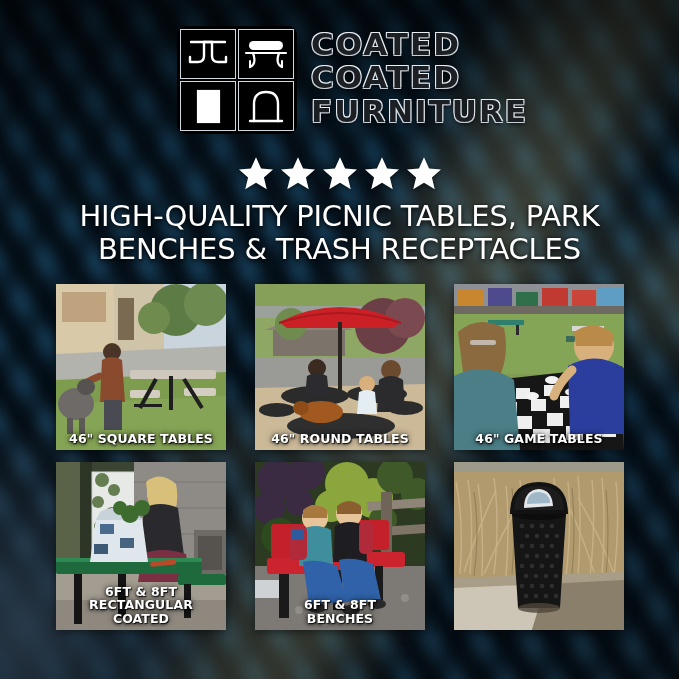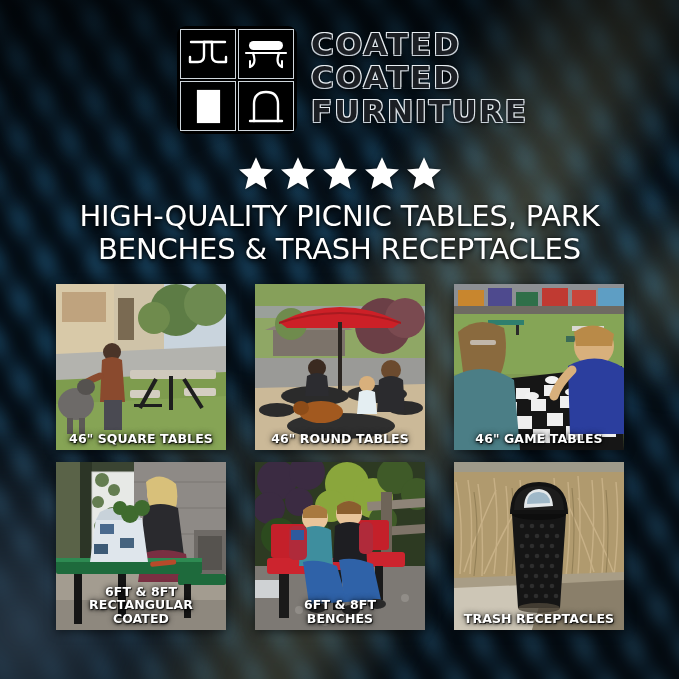--- a/index.html
+++ b/index.html
@@ -624,19 +624,18 @@
           </g>
           <ellipse cx="85" cy="52" rx="27" ry="6" fill="#0d0d0d"></ellipse>
 
           <path d="M56 52 Q56 20 85 20 Q114 20 114 52 Z" fill="#121212"></path>
           <path d="M60 48 Q60 24 85 24 Q110 24 110 48 Z" fill="#1c1c1c"></path>
           <path d="M70 46 Q70 28 85 27 Q98 28 99 44 L70 46 Z" fill="#e4e8ea"></path>
           <path d="M73 42 Q73 30 85 30 Q96 31 96 41 Z" fill="#9fb8c8"></path>
           <ellipse cx="85" cy="146" rx="21" ry="5" fill="#4e463a" opacity="0.8"></ellipse>
         </svg>
         <div class="tile-label">
-          <span class="sub">TRASH RECEPTACLES</span>
         </div>
       </div>
 
     </div>
   </div>
 </div>
 
 </body></html>

